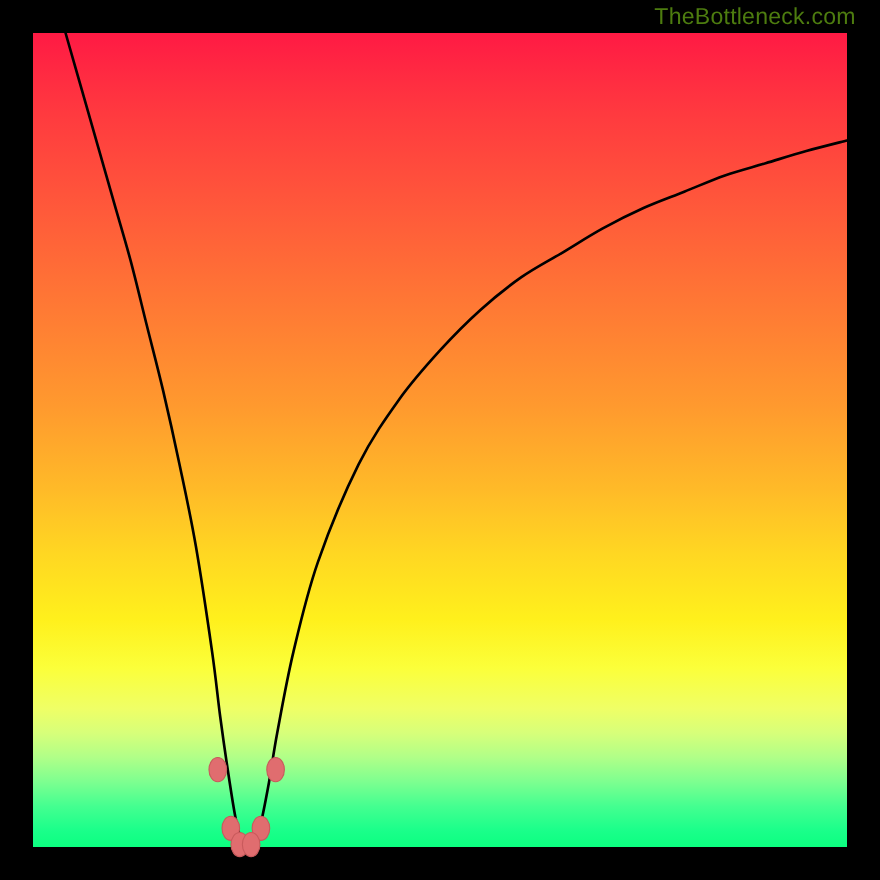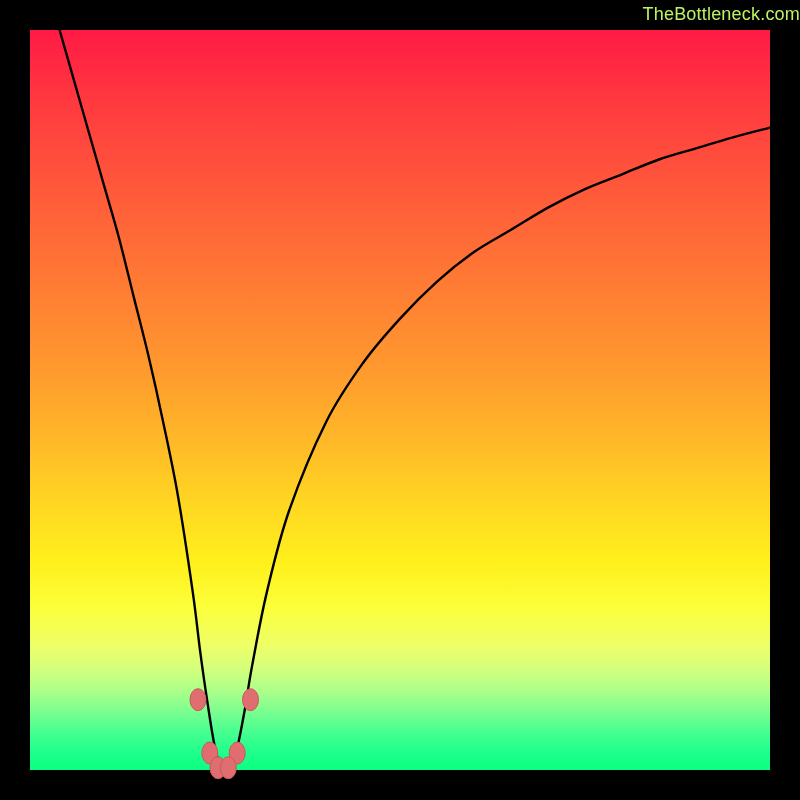--- a/index.html
+++ b/index.html
@@ -41,23 +41,23 @@
       #b0ff88 89%,
       #7dff90 92%,
       #44ff90 95%,
       #1aff8a 98%,
       #0cff80 100%
     );
   }
   .watermark {
     position: absolute;
     top: 4px;
-    right: 0;
-    color: #bef264;
-    font-size: 18px;
+    right: 22px;
+    color: #4d7c0f;
+    font-size: 21px;
     font-weight: 500;
     letter-spacing: 0.2px;
     user-select: none;
   }
   svg.curve {
     position: absolute;
     left: 0;
     top: 0;
     width: 740px;
     height: 740px;

